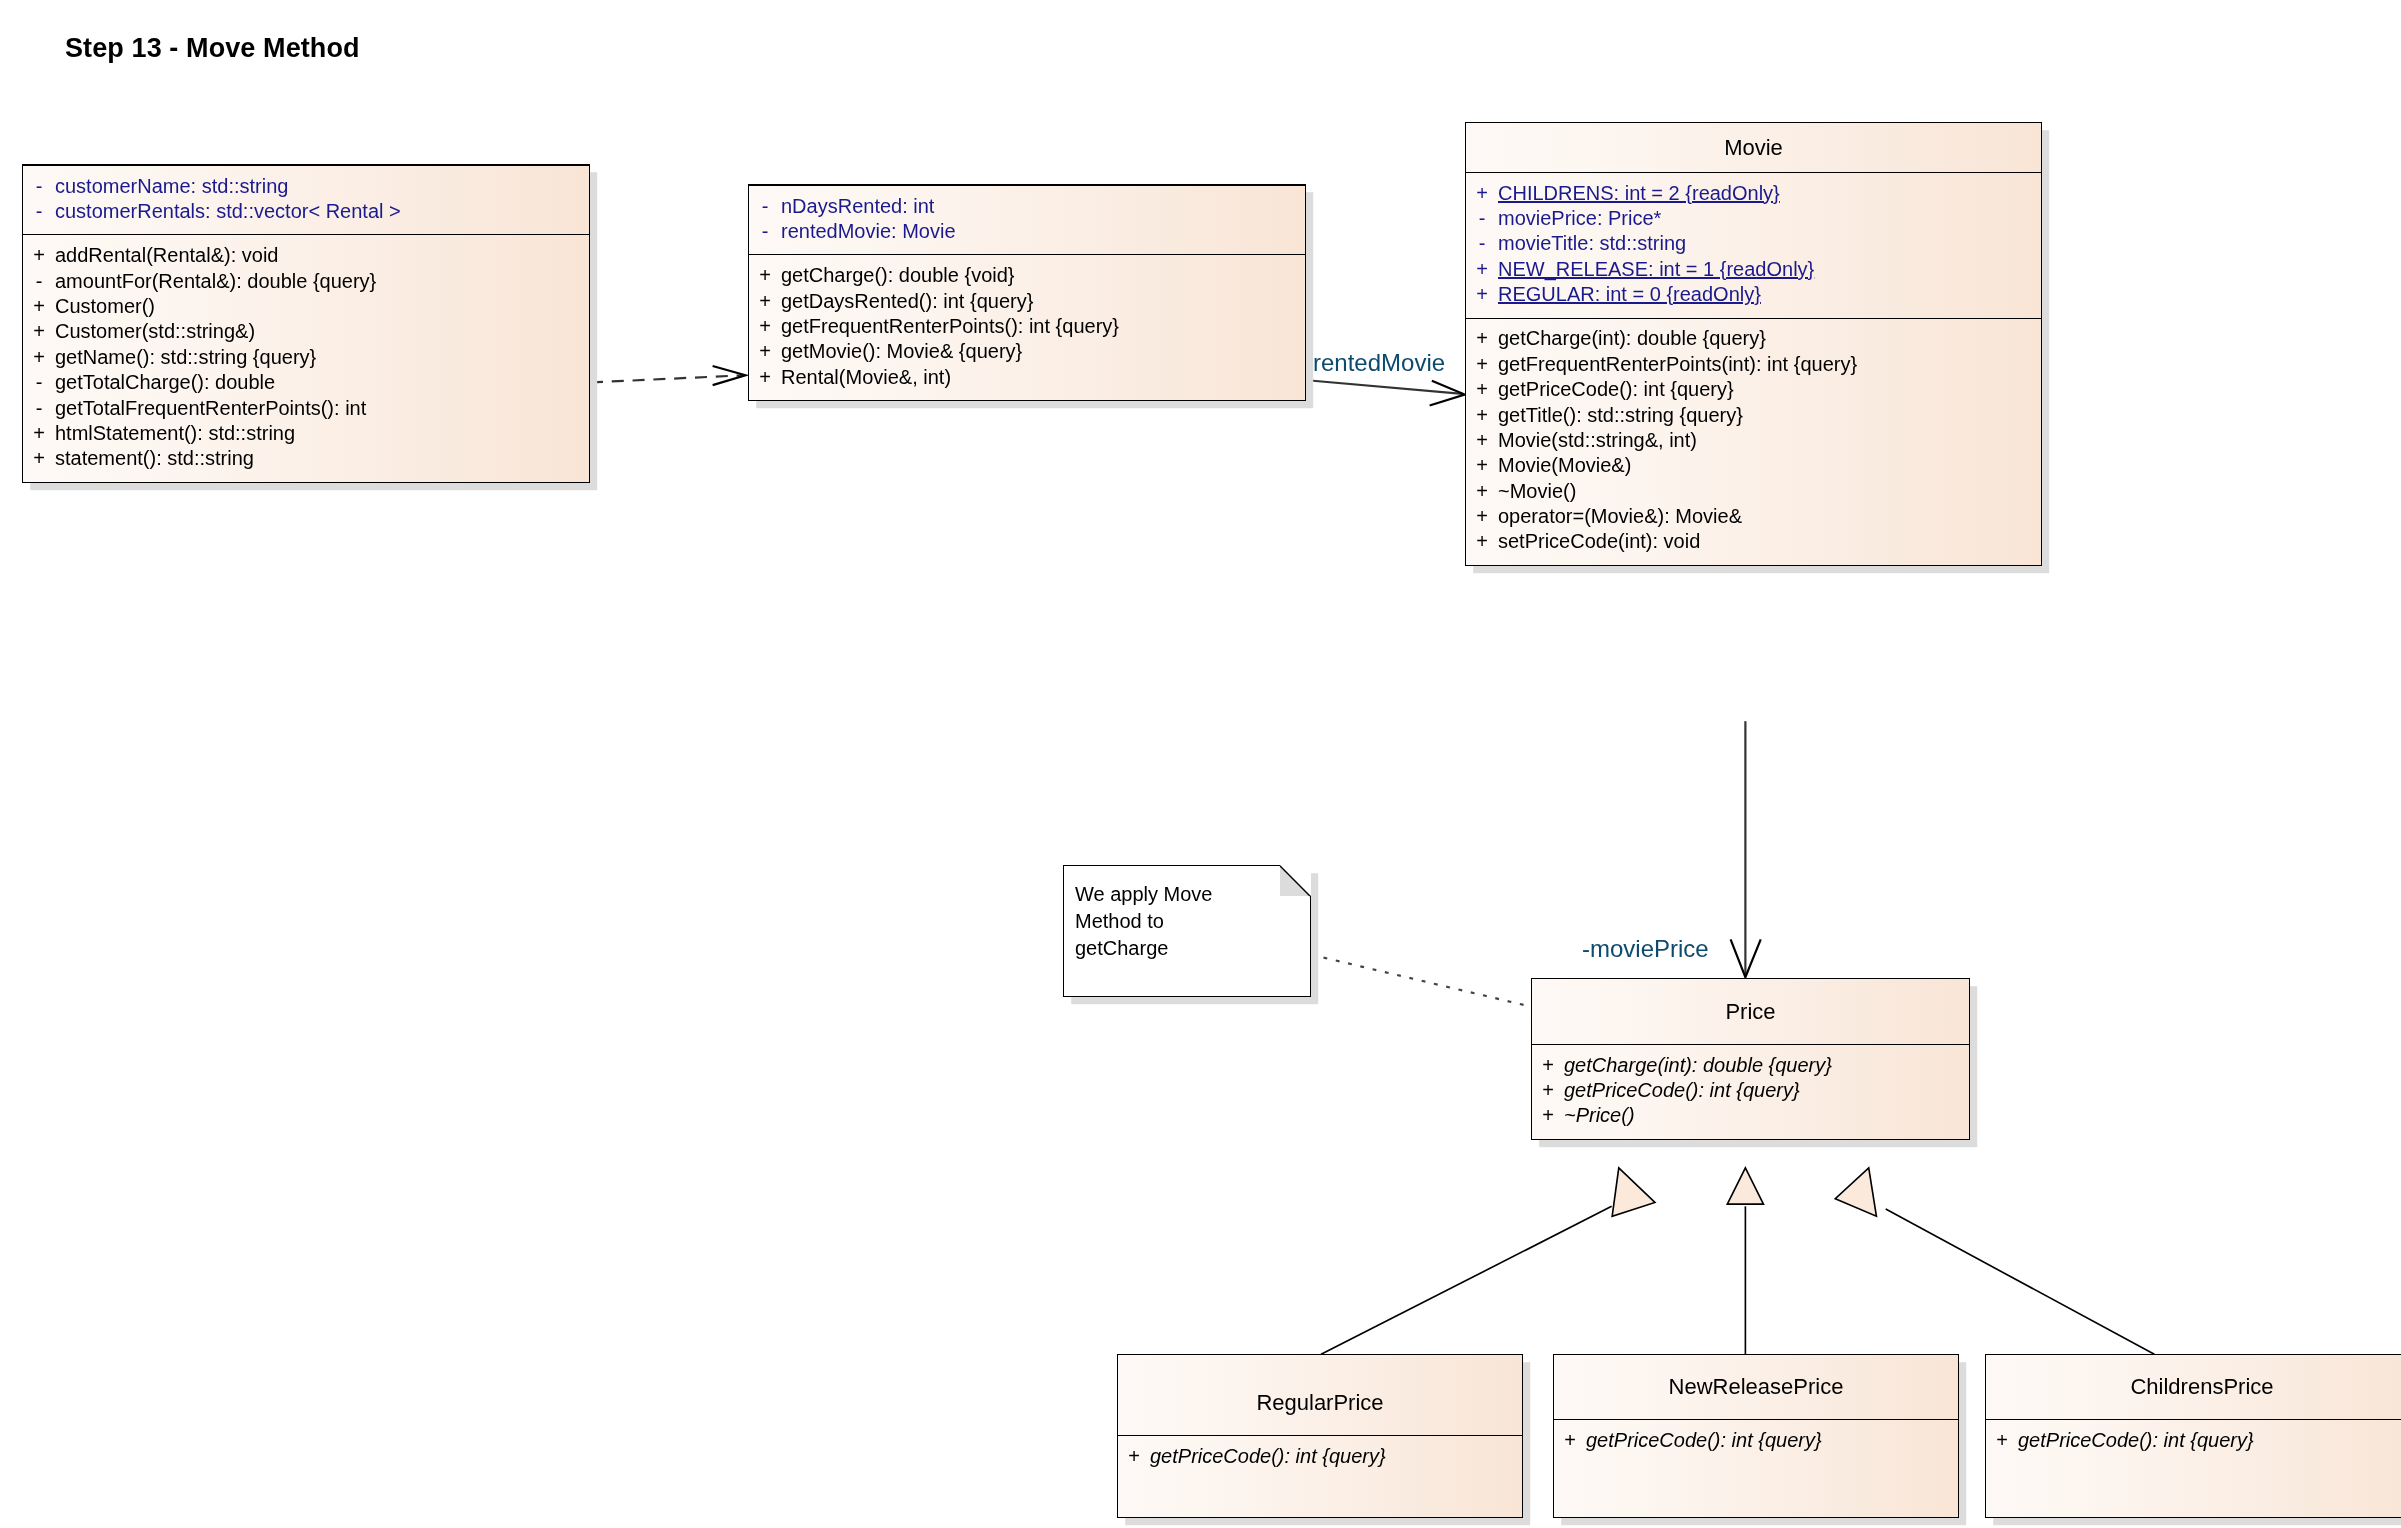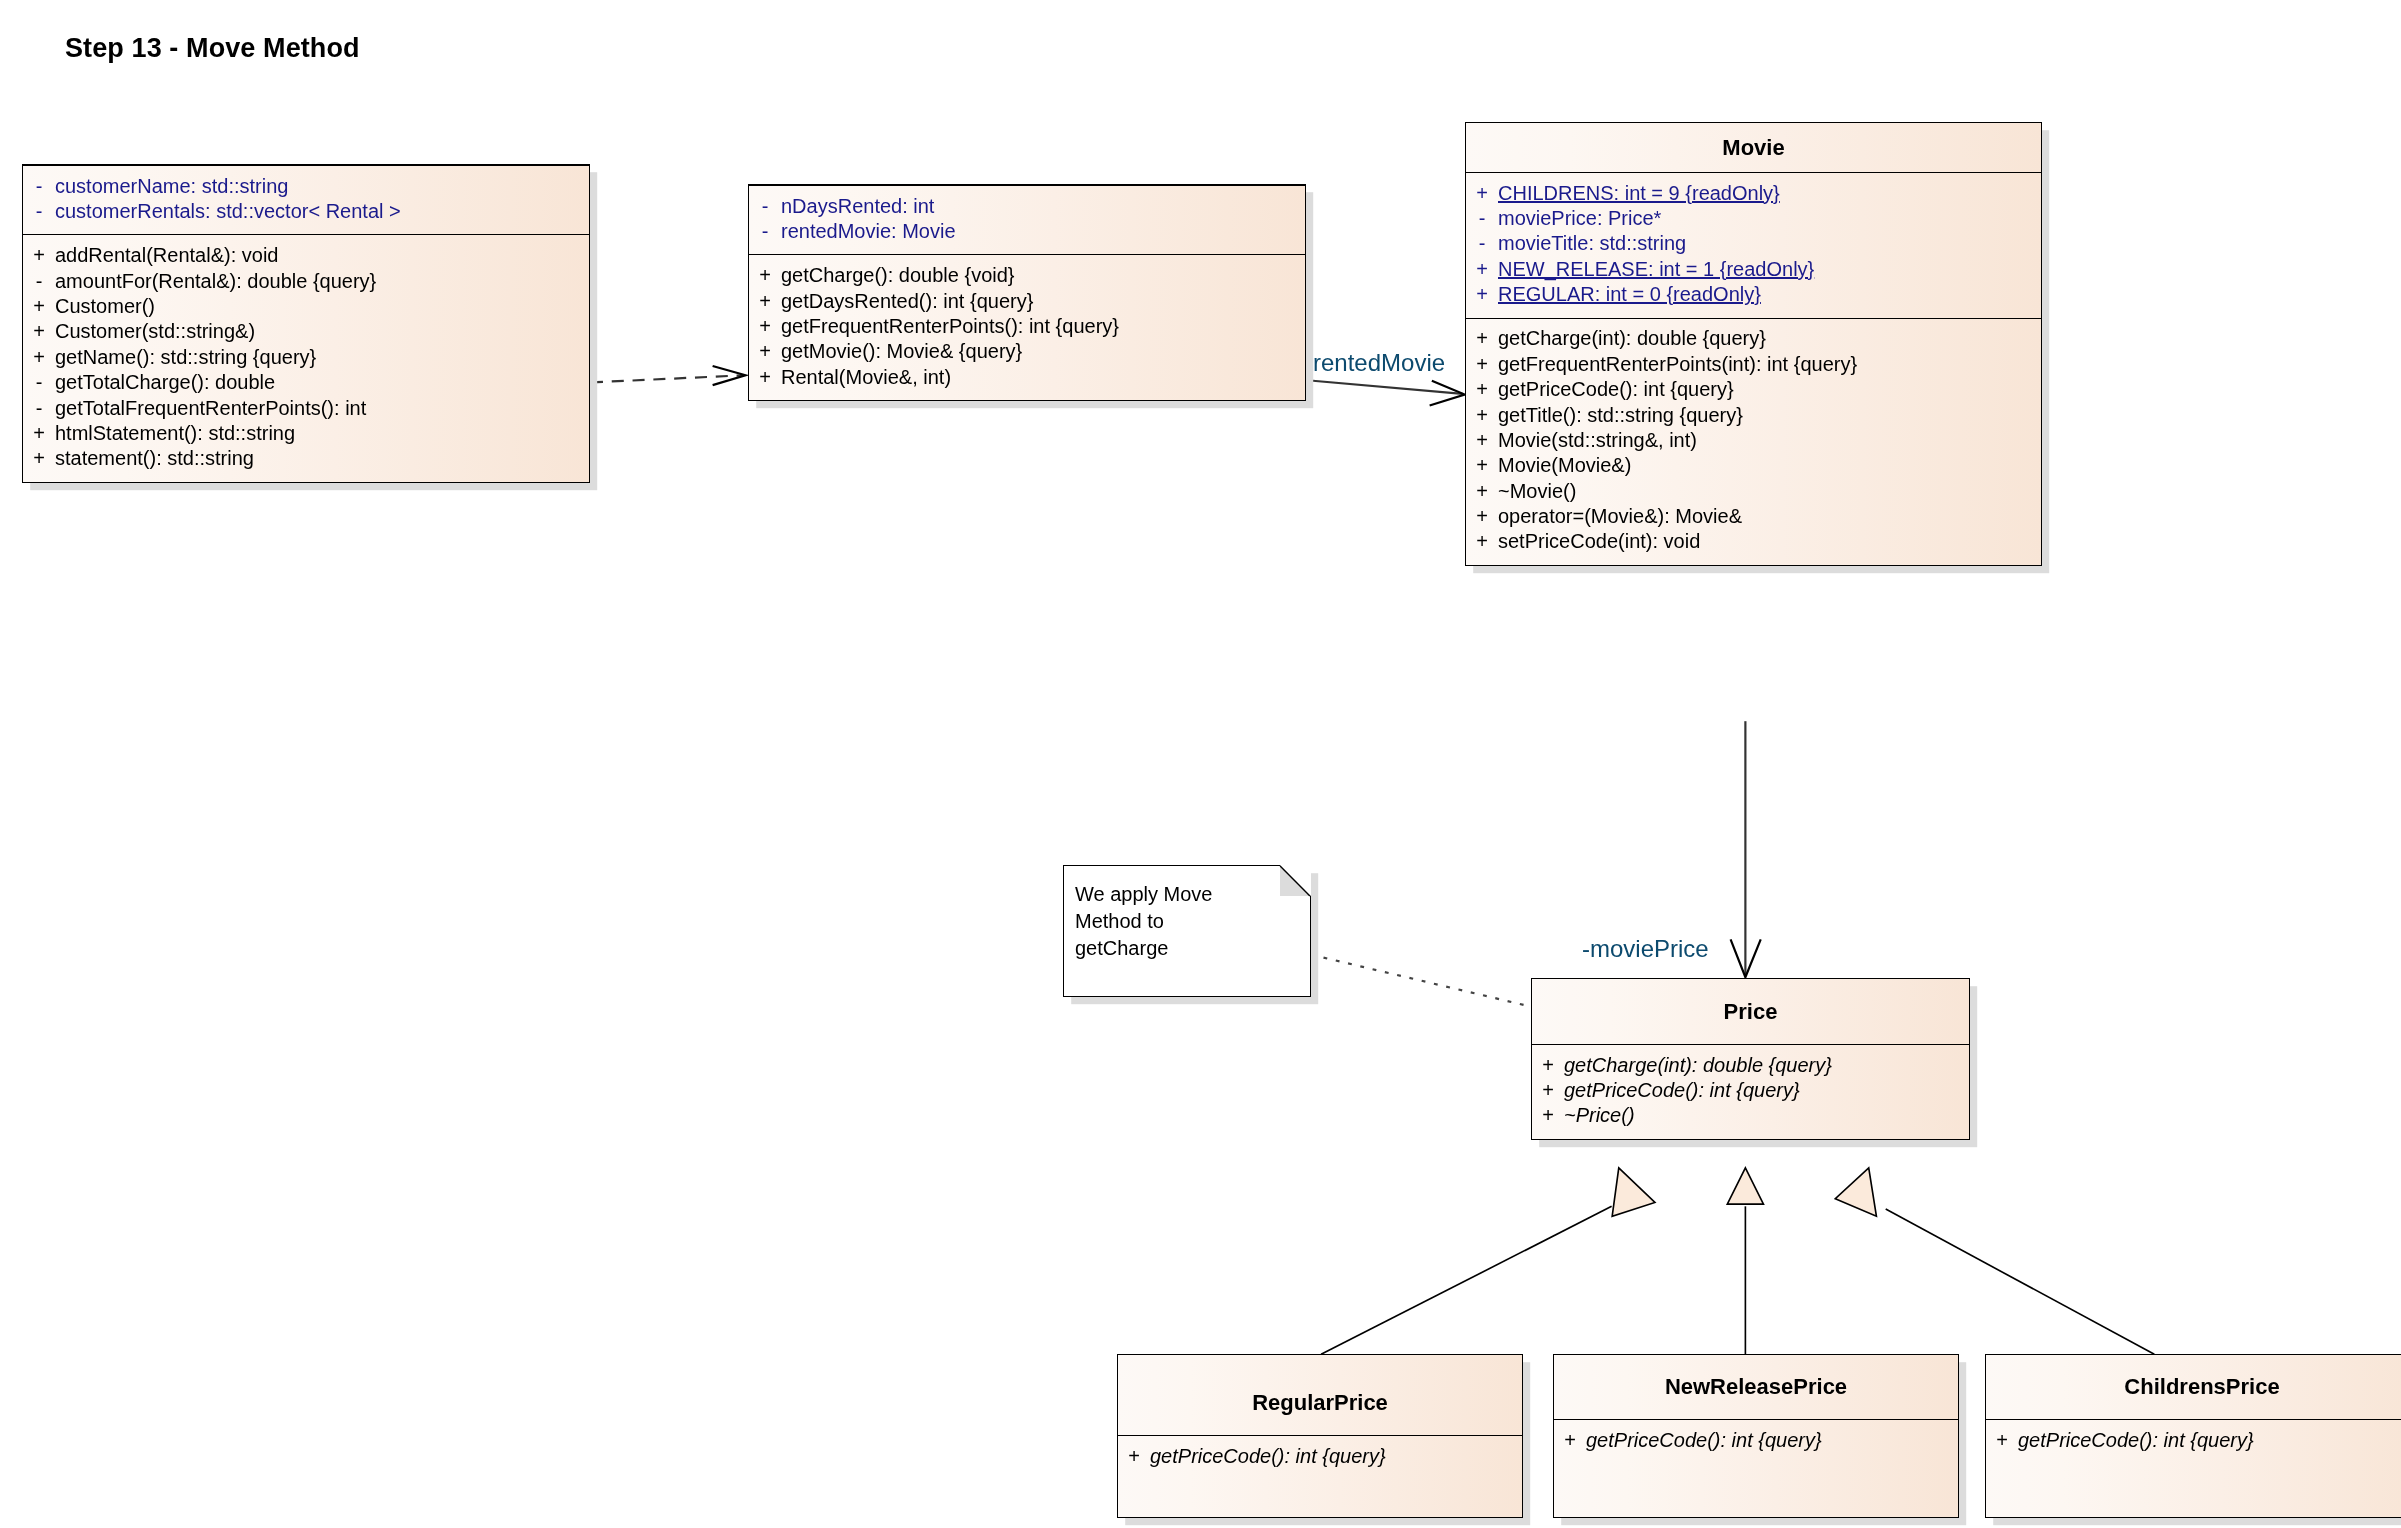--- a/index.html
+++ b/index.html
@@ -38,21 +38,21 @@
 
   
   .uml-class {
     position: absolute;
     border: 1.6px solid #000000;
     background: linear-gradient(to right, #fdf9f6 0%, #fdf7f2 18%, #fbefe6 55%, #f8e5d6 100%);
     box-shadow: 7.7px 7.7px 0 -0.5px #dcdcdc;
   }
   .uml-title {
     text-align: right;
-    font-weight: bold;
+    font-weight: normal;
     font-size: 22px;
     color: #000000;
     line-height: 1;
     display: flex;
     align-items: center;
     justify-content: center;
   }
   .uml-compartment {
     border-top: 1.6px solid #000000;
     padding: 7.7px 0 10px 0;
@@ -262,21 +262,21 @@
       </div>
     </div>
   </div>
 
   <div class="uml-class" style="left:1465px; top:122px; width:577px;">
     <div class="uml-title" style="height:49px;">Movie</div>
 
     <div class="uml-compartment">
       <div class="uml-row attr static">
         <span class="uml-vis">+</span>
-        <span class="uml-sig">CHILDRENS: int = 9 {readOnly}</span>
+        <span class="uml-sig">CHILDRENS: int = 2 {readOnly}</span>
       </div>
       <div class="uml-row attr">
         <span class="uml-vis">-</span>
         <span class="uml-sig">moviePrice: Price*</span>
       </div>
       <div class="uml-row attr">
         <span class="uml-vis">-</span>
         <span class="uml-sig">movieTitle: std::string</span>
       </div>
       <div class="uml-row attr static">

